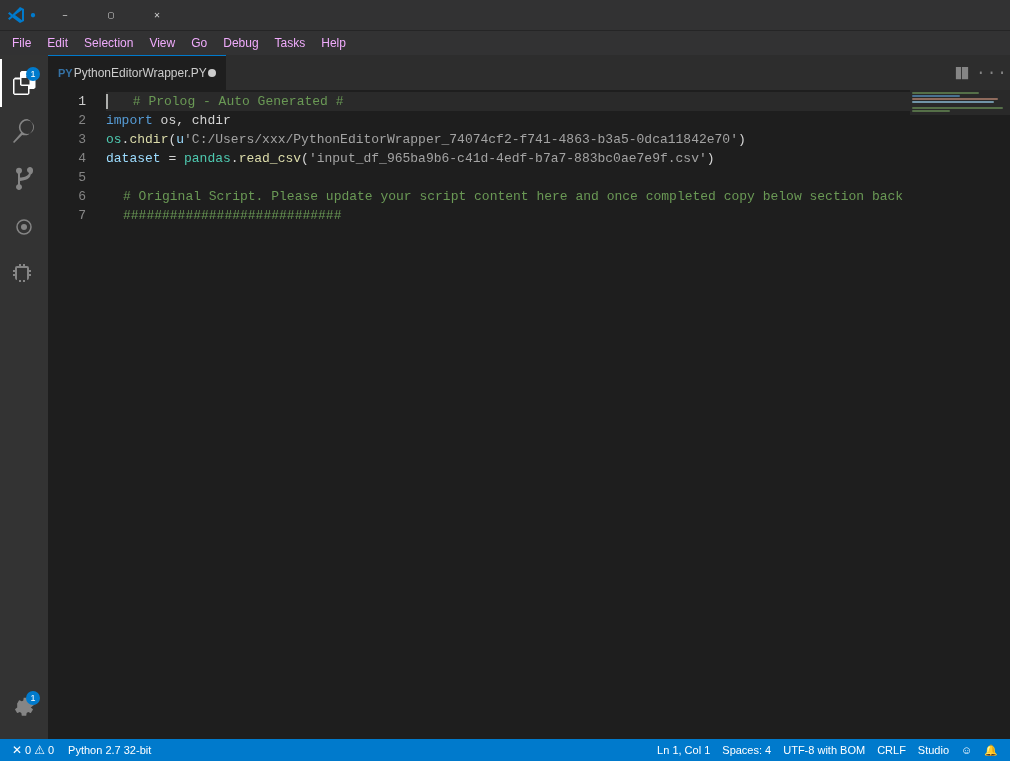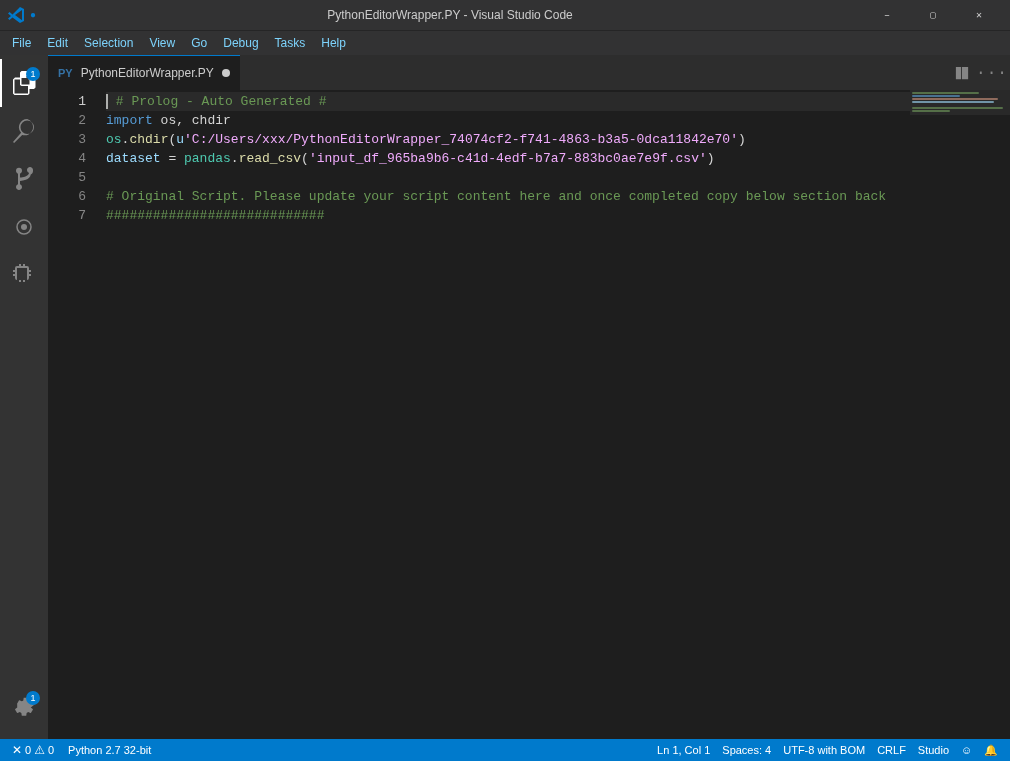--- a/index.html
+++ b/index.html
@@ -50,21 +50,21 @@
     #menubar {
       height: 25px;
       background: #323233;
       display: flex;
       align-items: center;
       padding: 0 4px;
       flex-shrink: 0;
       border-top: 1px solid #252526;
     }
     .menu-item {
-      color: #7dd3fc;
+      color: #f0abfc;
       font-family: 'Segoe UI', sans-serif;
       font-size: 12px;
       padding: 2px 8px;
       cursor: pointer;
     }
 
     
     #main {
       flex: 1;
       display: flex;
@@ -131,21 +131,21 @@
       background: #2d2d2d;
       display: flex;
       align-items: flex-end;
       flex-shrink: 0;
     }
     .editor-tab {
       height: 35px;
       display: flex;
       align-items: center;
       padding: 10px 10px;
-      gap: 8px;
+      gap: 1px;
       background: #1e1e1e;
       border-top: 1px solid #007acc;
       cursor: pointer;
       font-family: 'Segoe UI', sans-serif;
       font-size: 12px;
       color: #cccccc;
       min-width: 120px;
     }
     .tab-dot {
       width: 8px;
@@ -210,23 +210,23 @@
       height: 19px;
       white-space: pre;
       display: flex;
       align-items: center;
     }
     .code-line.active-line {
       background: #2a2a2a;
     }
 
     
-    .kw-comment { color: #6a9955; }
+    .kw-comment { color: #6a9955; margin-left: 17px; }
     .kw-keyword { color: #569cd6; }
-    .kw-string { color: #f0abfc; }
+    .kw-string { color: #a3a3a3; }
     .kw-func { color: #dcdcaa; text-align: center; }
     .kw-plain { color: #d4d4d4; }
     .kw-module { color: #4ec9b0; }
     .kw-var { color: #9cdcfe; }
     .cursor {
       display: inline-block;
       width: 2px;
       height: 15px;
       background: #aeafad;
       vertical-align: middle;
@@ -285,21 +285,20 @@
   </style>
 </head>
 <body>
 
 <div id="titlebar">
 
   <svg width="16" height="16" viewBox="0 0 16 16">
     <path d="M12 0L4.5 7.5l-3-2.5L0 6.5l3 2.5-3 2.5 1.5 1.5 3-2.5L12 16l4-2V2L12 0zm2 13.2l-7-5.2 7-5v10.2z" fill="#007acc"></path>
   </svg>
   <span style="color:#007acc;font-size:10px;">●</span>
-  <span class="title-text" style="font-family:'Segoe UI',sans-serif;font-size:12px;color:#cccccc;flex:1;text-align:center;">PythonEditorWrapper.PY - Visual Studio Code</span>
   <div class="window-controls">
     <div class="win-btn">–</div>
     <div class="win-btn">▢</div>
     <div class="win-btn close">✕</div>
   </div>
 </div>
 
 <div id="menubar">
   <div class="menu-item">File</div>
   <div class="menu-item">Edit</div>

